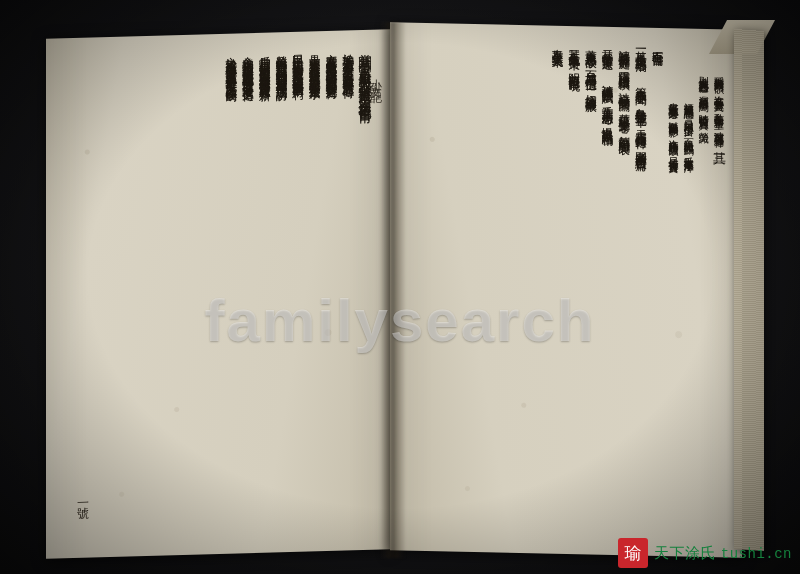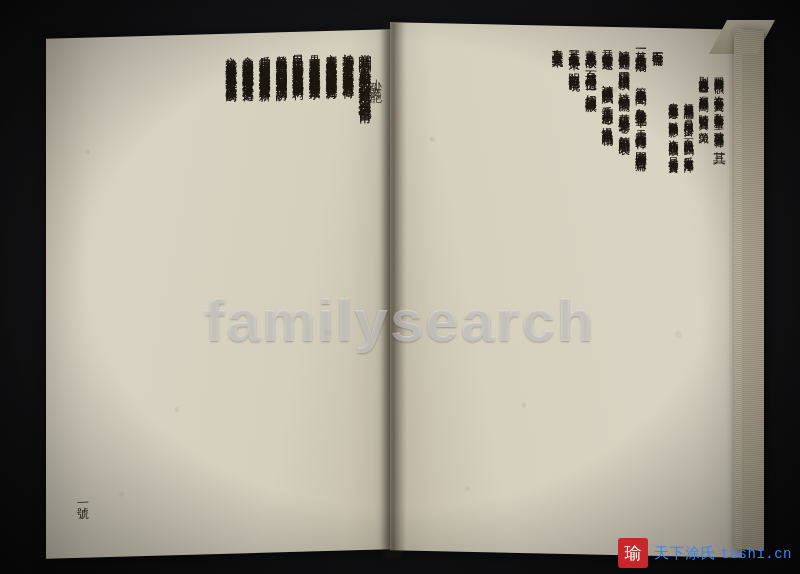--- a/index.html
+++ b/index.html
@@ -226,21 +226,21 @@
     border-radius: 3px;
     display: flex;
     align-items: center;
     justify-content: center;
     color: #fff;
     font-size: 17px;
     font-family: "DejaVu Sans", sans-serif;
     line-height: 1;
   }
   .logo-text {
-    color: #3b82f6;
+    color: #15803d;
     font-family: "Liberation Sans", sans-serif;
     font-size: 15px;
     letter-spacing: 0.5px;
     white-space: nowrap;
   }
   .logo-text .dom {
     font-family: "Liberation Mono", monospace;
     font-size: 14px;
   }
 

